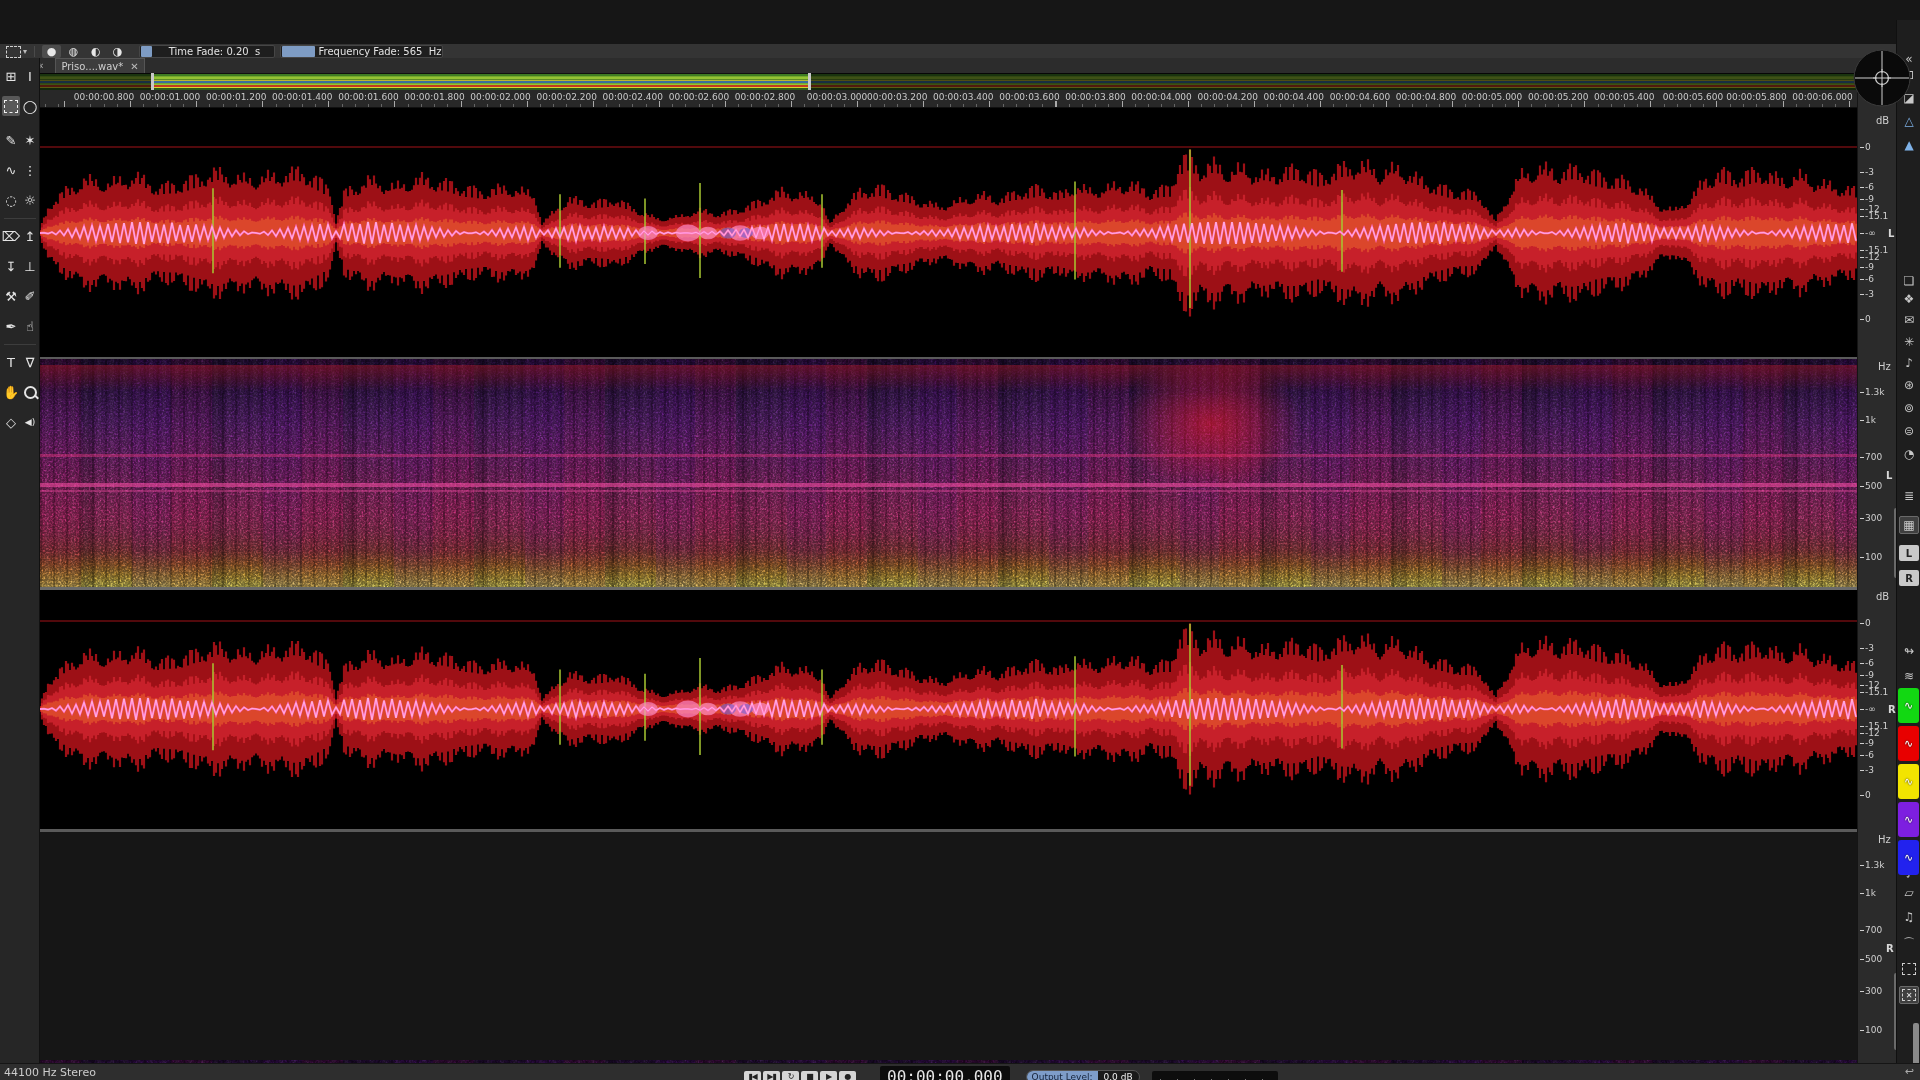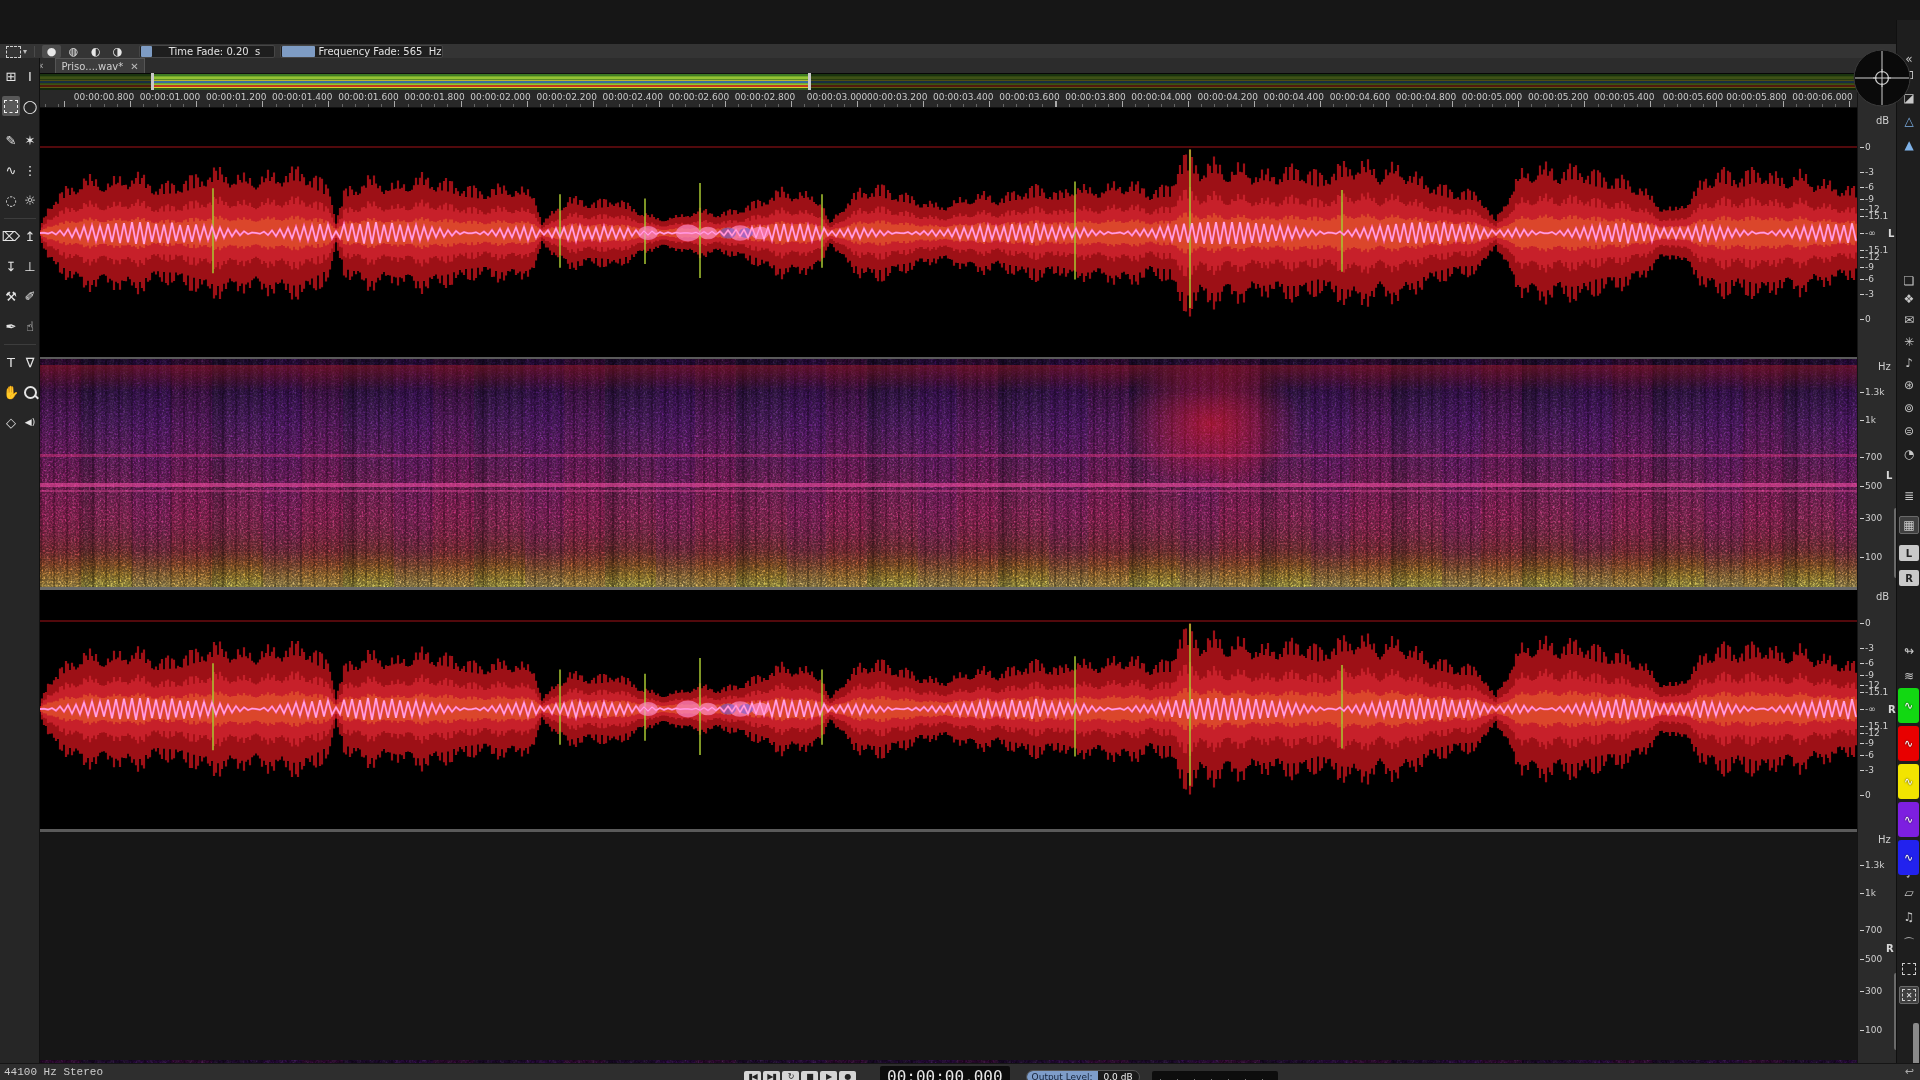--- a/index.html
+++ b/index.html
@@ -86,21 +86,21 @@
   .dcell.sel{background:#3f3f3f;border:1px solid #6a6a6a;border-radius:2px;box-sizing:border-box;}
   .dcell.chbtn{background:#c9c9c9;color:#222;font-size:10px;font-weight:bold;border-radius:2px;height:16px;}
   .swatch{position:absolute;left:1px;width:21px;height:35px;border-radius:3px;display:flex;align-items:center;justify-content:center;
     color:#fff;font-size:11px;text-shadow:0 0 2px #000;}
   .ddash{width:12px;height:10px;border:1px dashed #cfcfcf;display:flex;align-items:center;justify-content:center;font-size:8px;color:#e8e8e8;}
   
   #navwheel{left:1852px;top:48px;width:60px;height:60px;z-index:30;}
   
   #statusbar{left:0;top:1063px;width:1920px;height:17px;background:#2e2e2e;border-top:1px solid #151515;
     color:#cccccc;font-size:11px;display:flex;align-items:center;box-sizing:border-box;z-index:20;}
-  #statusbar .sr{margin-left:4px;font-family:Liberation Mono, monospace;}
+  #statusbar .sr{margin-left:4px;}
   #transport{position:absolute;left:744px;top:2px;display:flex;align-items:center;gap:2px;}
   .tbtn{width:17px;height:12px;background:#d6d6d6;border-radius:2px;color:#222;font-size:8px;display:flex;
     align-items:center;justify-content:center;letter-spacing:-1px;}
   #timedisp{margin-left:22px;background:#0c0c0c;border-radius:2px;color:#e8e8e8;font-size:16px;
     font-family:"DejaVu Sans Mono",monospace;padding:1px 7px;}
   #outpill{margin-left:14px;display:flex;align-items:center;border:1px solid #555;border-radius:8px;overflow:hidden;height:12px;background:#1a1a1a;}
   #outpill .lab{background:#7e9dc9;color:#15233a;font-size:9px;padding:0 5px;height:100%;display:flex;align-items:center;}
   #outpill .val{color:#eee;font-size:9px;padding:0 6px;}
   #meter{margin-left:10px;background:#0d0d0d;border-radius:2px;height:12px;display:flex;align-items:flex-start;
     padding:0 4px;gap:0;position:relative;width:118px;}

